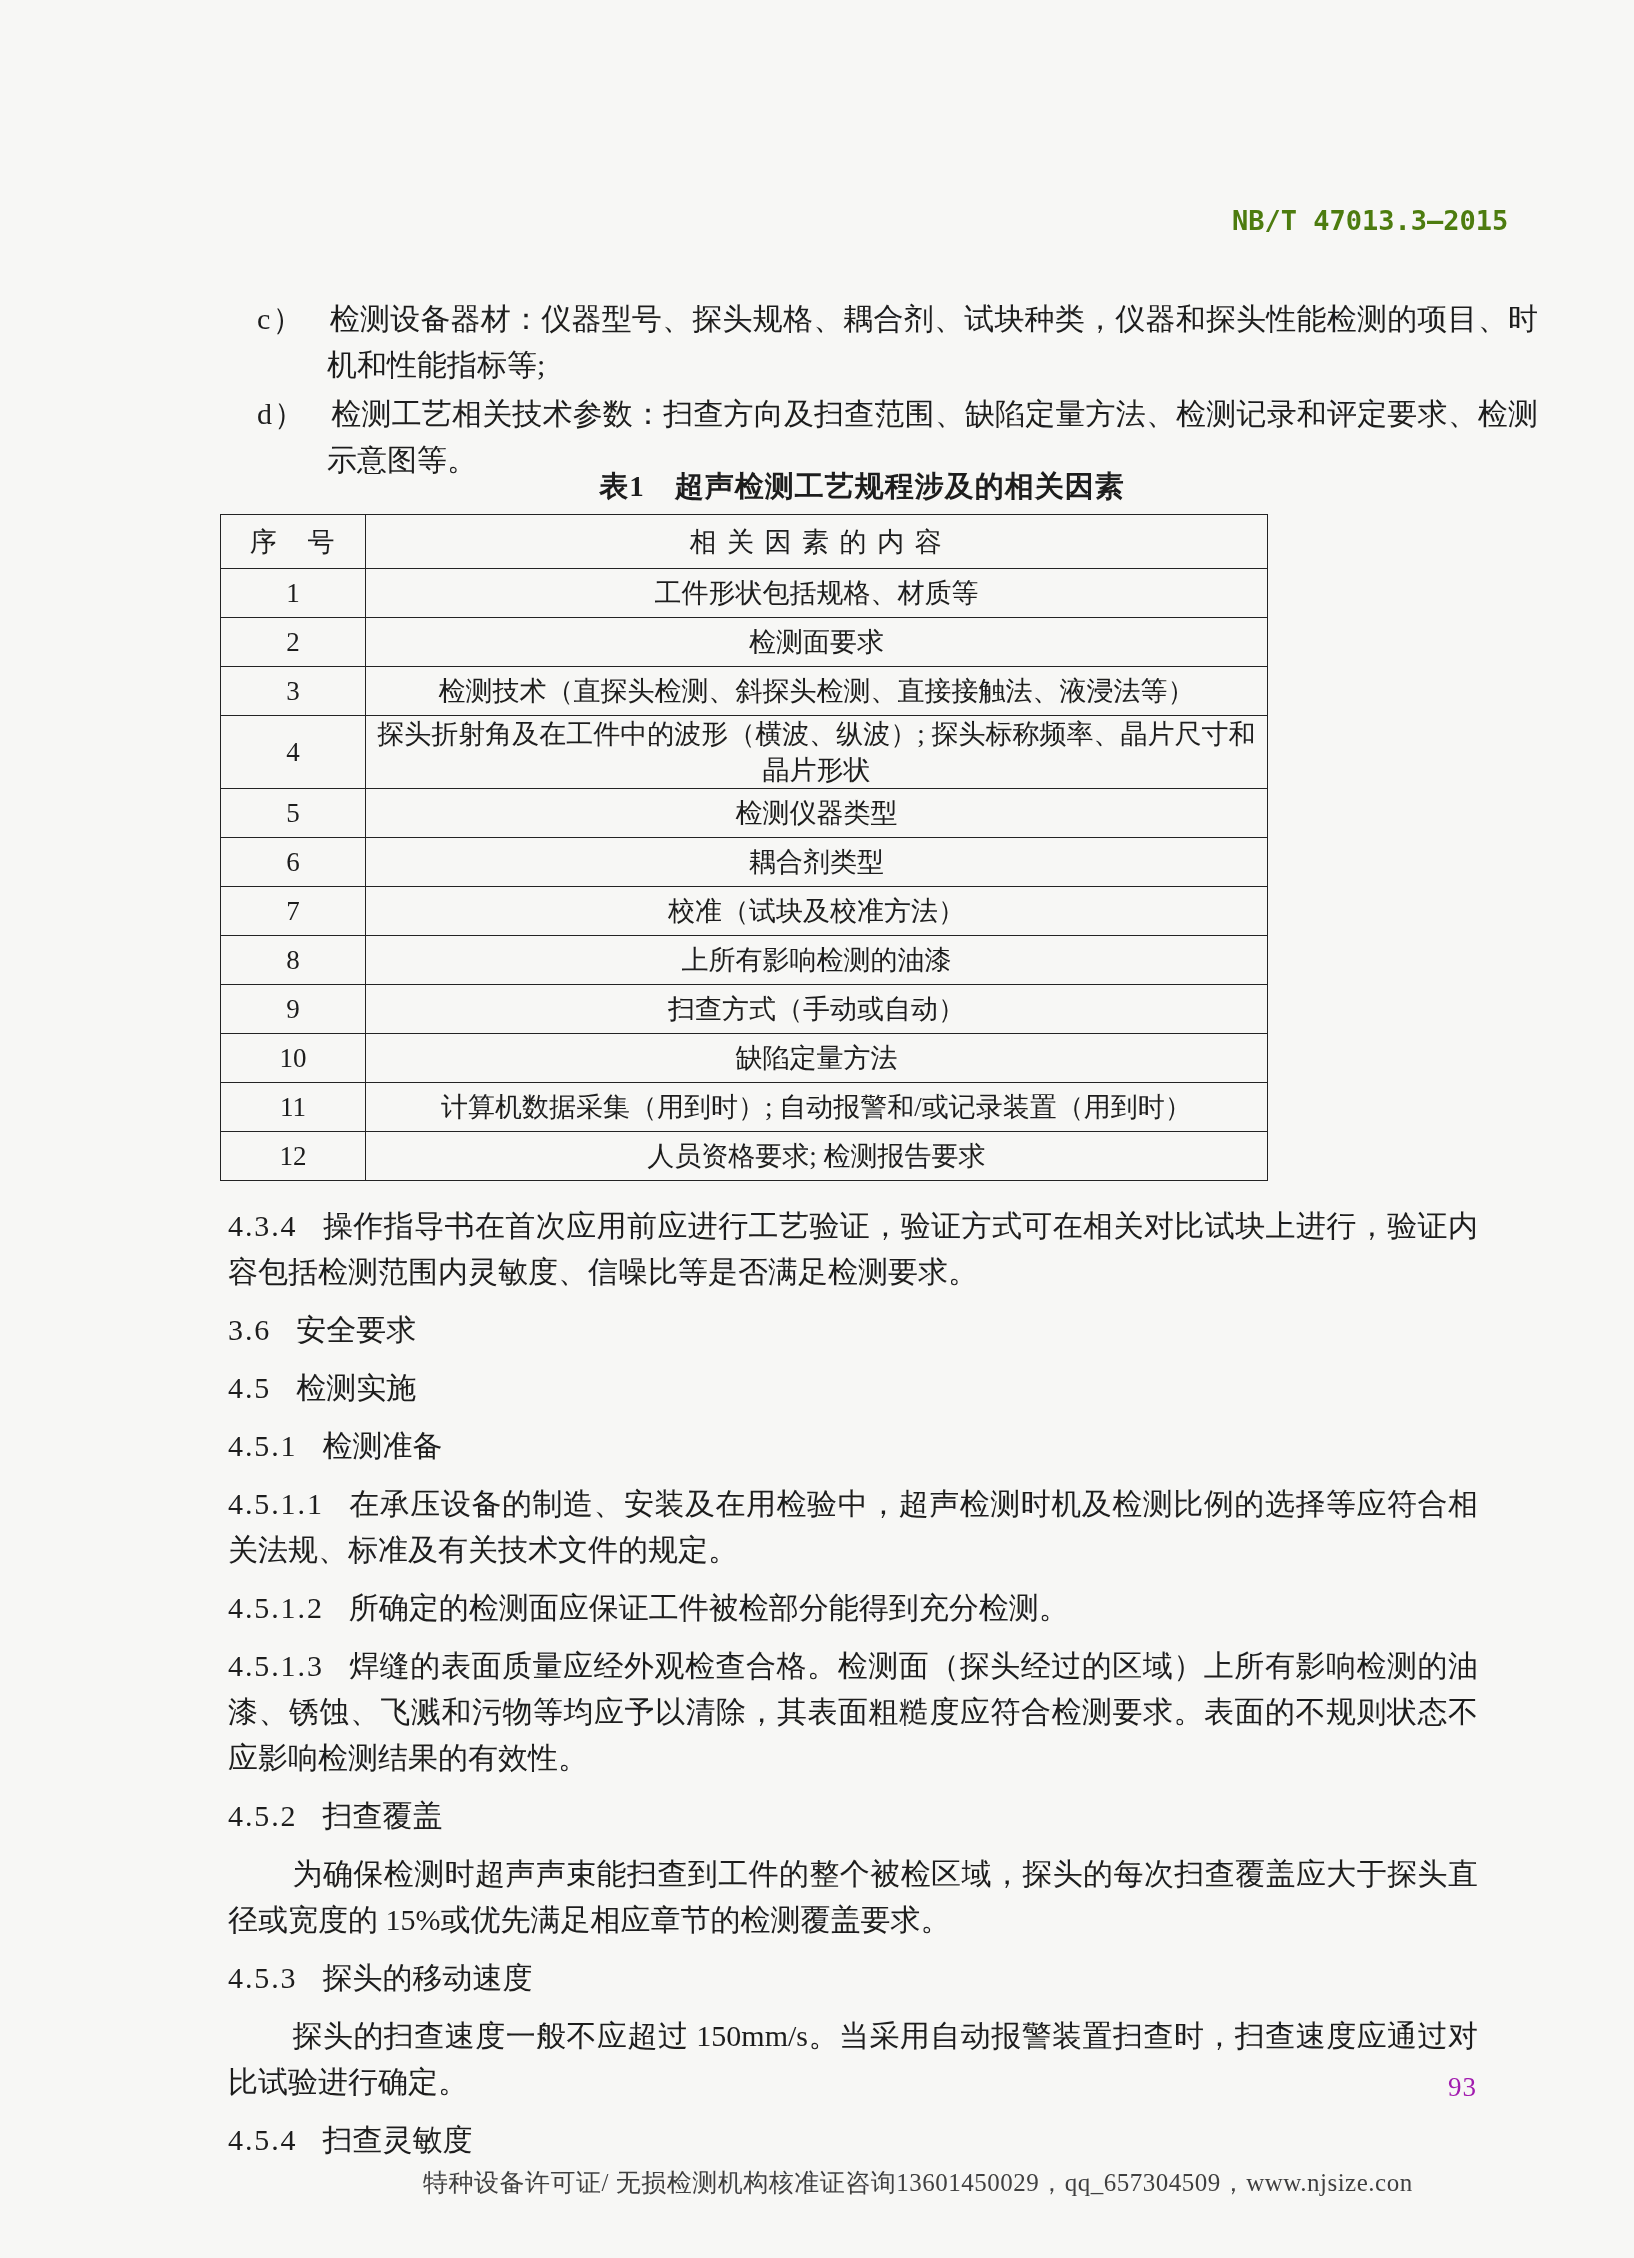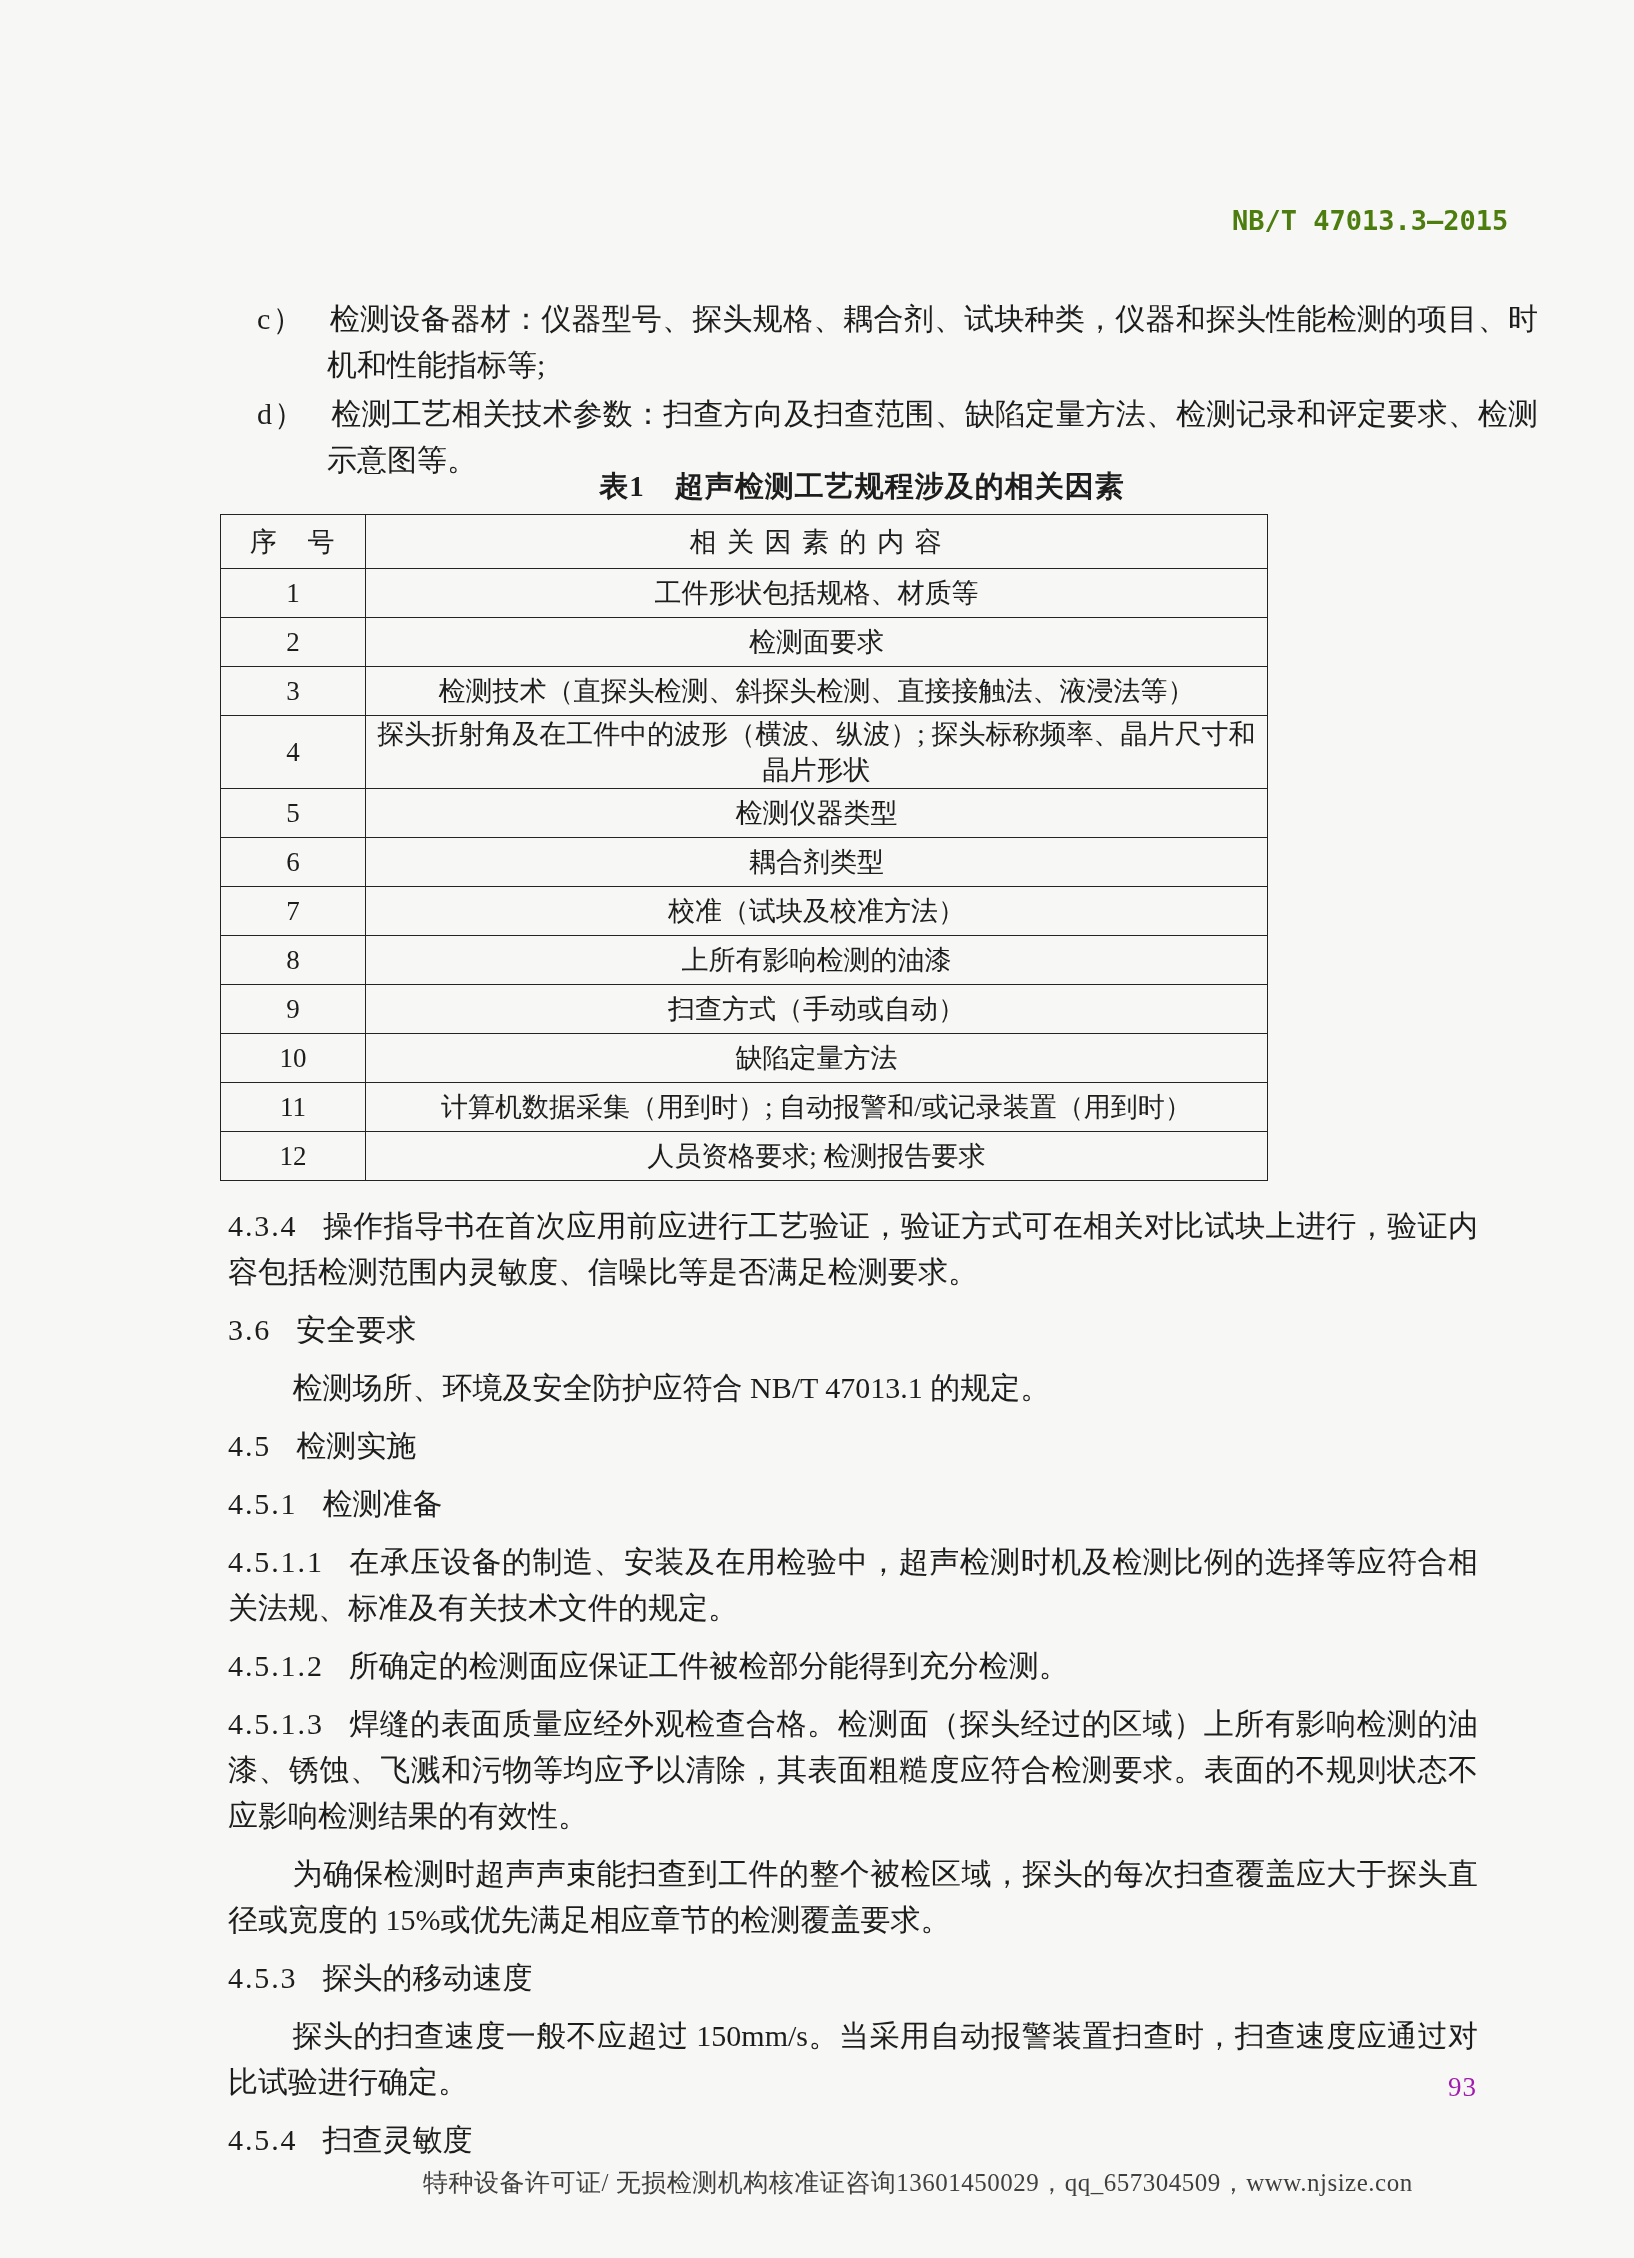--- a/index.html
+++ b/index.html
@@ -130,26 +130,26 @@
   <tr class="r">
         <td>12</td>
         <td>人员资格要求; 检测报告要求</td>
       </tr>
 </tbody>
   </table>
 
 <div class="paras">
   <p class="body"><span class="num">4.3.4</span><span class="gap"></span><span>操作指导书在首次应用前应进行工艺验证，验证方式可在相关对比试块上进行，验证内容包括检测范围内灵敏度、信噪比等是否满足检测要求。</span></p>
   <p class="heading"><span class="num">3.6</span><span class="gap"></span><span>安全要求</span></p>
-  <p class="indent"><span>检测场所、环境及安全防护应符合 NB/T 47013.1 的规定。</span></p>
   <p class="heading"><span class="num">4.5</span><span class="gap"></span><span>检测实施</span></p>
   <p class="heading"><span class="num">4.5.1</span><span class="gap"></span><span>检测准备</span></p>
   <p class="body"><span class="num">4.5.1.1</span><span class="gap"></span><span>在承压设备的制造、安装及在用检验中，超声检测时机及检测比例的选择等应符合相关法规、标准及有关技术文件的规定。</span></p>
   <p class="body"><span class="num">4.5.1.2</span><span class="gap"></span><span>所确定的检测面应保证工件被检部分能得到充分检测。</span></p>
   <p class="body"><span class="num">4.5.1.3</span><span class="gap"></span><span>焊缝的表面质量应经外观检查合格。检测面（探头经过的区域）上所有影响检测的油漆、锈蚀、飞溅和污物等均应予以清除，其表面粗糙度应符合检测要求。表面的不规则状态不应影响检测结果的有效性。</span></p>
+  <p class="heading"><span class="num">4.5.2</span><span class="gap"></span><span>扫查覆盖</span></p>
   <p class="indent body"><span>为确保检测时超声声束能扫查到工件的整个被检区域，探头的每次扫查覆盖应大于探头直径或宽度的 15%或优先满足相应章节的检测覆盖要求。</span></p>
   <p class="heading"><span class="num">4.5.3</span><span class="gap"></span><span>探头的移动速度</span></p>
   <p class="indent body"><span>探头的扫查速度一般不应超过 150mm/s。当采用自动报警装置扫查时，扫查速度应通过对比试验进行确定。</span></p>
   <p class="heading"><span class="num">4.5.4</span><span class="gap"></span><span>扫查灵敏度</span></p>
 </div>
 
 <div class="page-no">93</div>
 <div class="footer">特种设备许可证/ 无损检测机构核准证咨询13601450029，qq_657304509，www.njsize.con</div>
 
 

